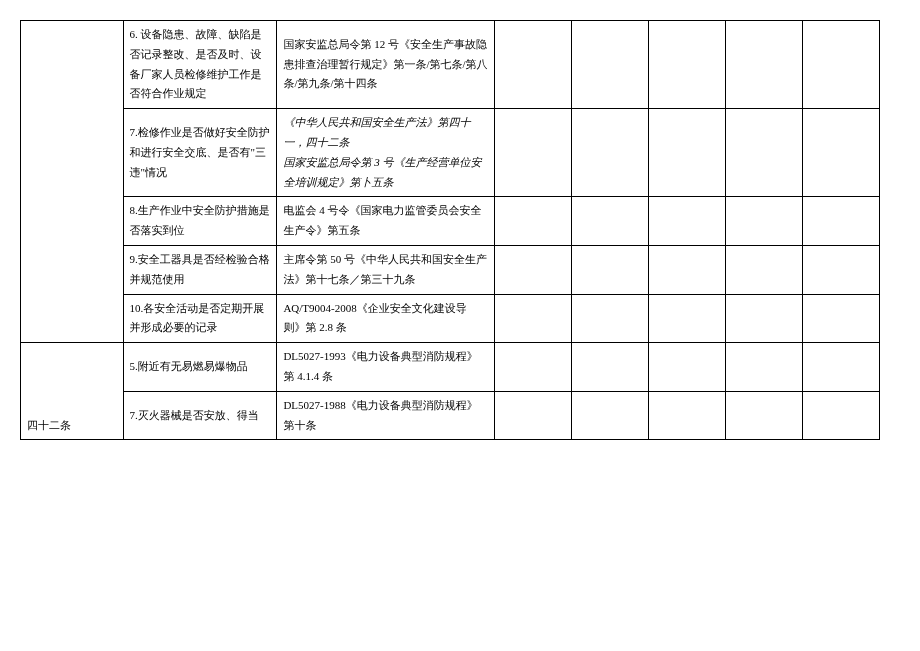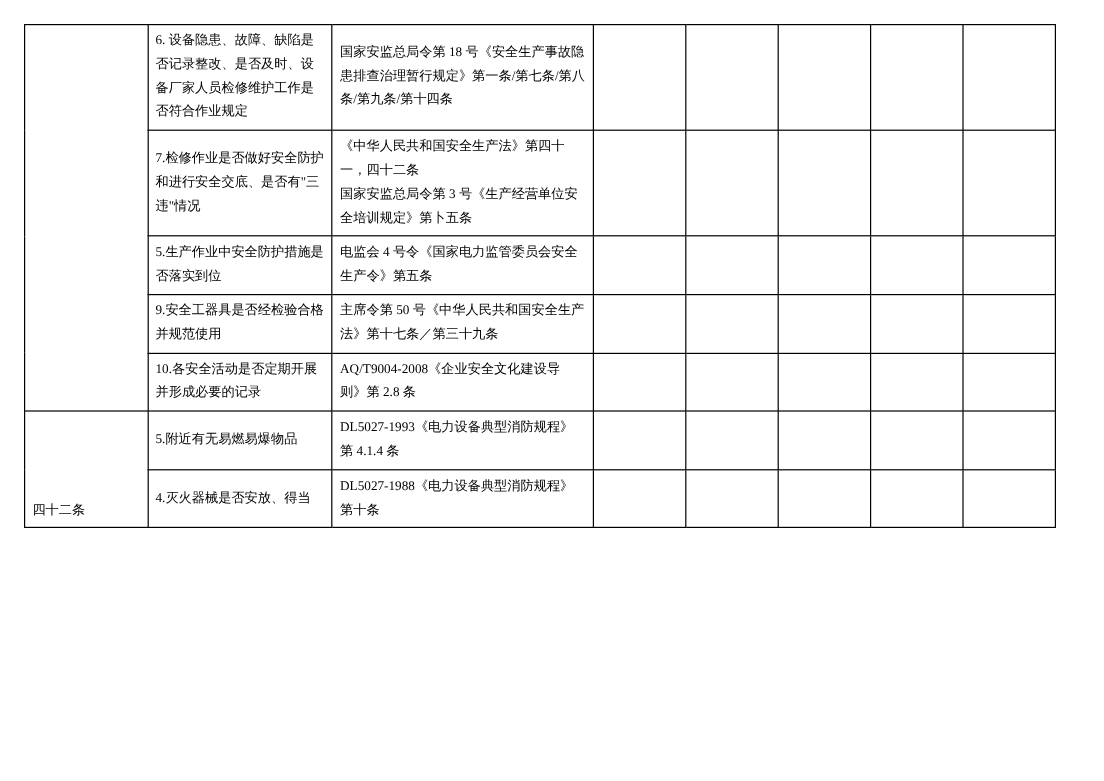--- a/index.html
+++ b/index.html
@@ -42,39 +42,39 @@
     <col class="col4">
     <col class="col5">
     <col class="col6">
     <col class="col7">
     <col class="col8">
   </colgroup>
   <tbody>
     <tr>
       <td rowspan="5" style="vertical-align:bottom;"></td>
       <td>6. 设备隐患、故障、缺陷是否记录整改、是否及时、设备厂家人员检修维护工作是否符合作业规定</td>
-      <td>国家安监总局令第 18 号《安全生产事故隐患排查治理暂行规定》第一条/第七条/第八条/第九条/第十四条</td>
+      <td>国家安监总局令第 12 号《安全生产事故隐患排查治理暂行规定》第一条/第七条/第八条/第九条/第十四条</td>
       <td></td>
       <td></td>
       <td></td>
       <td></td>
       <td></td>
     </tr>
     <tr>
       <td>7.检修作业是否做好安全防护和进行安全交底、是否有"三违"情况</td>
-      <td style="white-space:pre-wrap;">《中华人民共和国安全生产法》第四十一，四十二条
+      <td style="white-space:pre-wrap;font-style:italic;">《中华人民共和国安全生产法》第四十一，四十二条
 国家安监总局令第 3 号《生产经营单位安全培训规定》第卜五条</td>
       <td></td>
       <td></td>
       <td></td>
       <td></td>
       <td></td>
     </tr>
     <tr>
-      <td>5.生产作业中安全防护措施是否落实到位</td>
+      <td>8.生产作业中安全防护措施是否落实到位</td>
       <td>电监会 4 号令《国家电力监管委员会安全生产令》第五条</td>
       <td></td>
       <td></td>
       <td></td>
       <td></td>
       <td></td>
     </tr>
     <tr>
       <td>9.安全工器具是否经检验合格并规范使用</td>
       <td>主席令第 50 号《中华人民共和国安全生产法》第十七条／第三十九条</td>
@@ -97,21 +97,21 @@
       <td rowspan="2" style="vertical-align:bottom;">四十二条</td>
       <td>5.附近有无易燃易爆物品</td>
       <td>DL5027-1993《电力设备典型消防规程》第 4.1.4 条</td>
       <td></td>
       <td></td>
       <td></td>
       <td></td>
       <td></td>
     </tr>
     <tr>
-      <td>4.灭火器械是否安放、得当</td>
+      <td>7.灭火器械是否安放、得当</td>
       <td>DL5027-1988《电力设备典型消防规程》第十条</td>
       <td></td>
       <td></td>
       <td></td>
       <td></td>
       <td></td>
     </tr>
   </tbody>
 </table>
 

